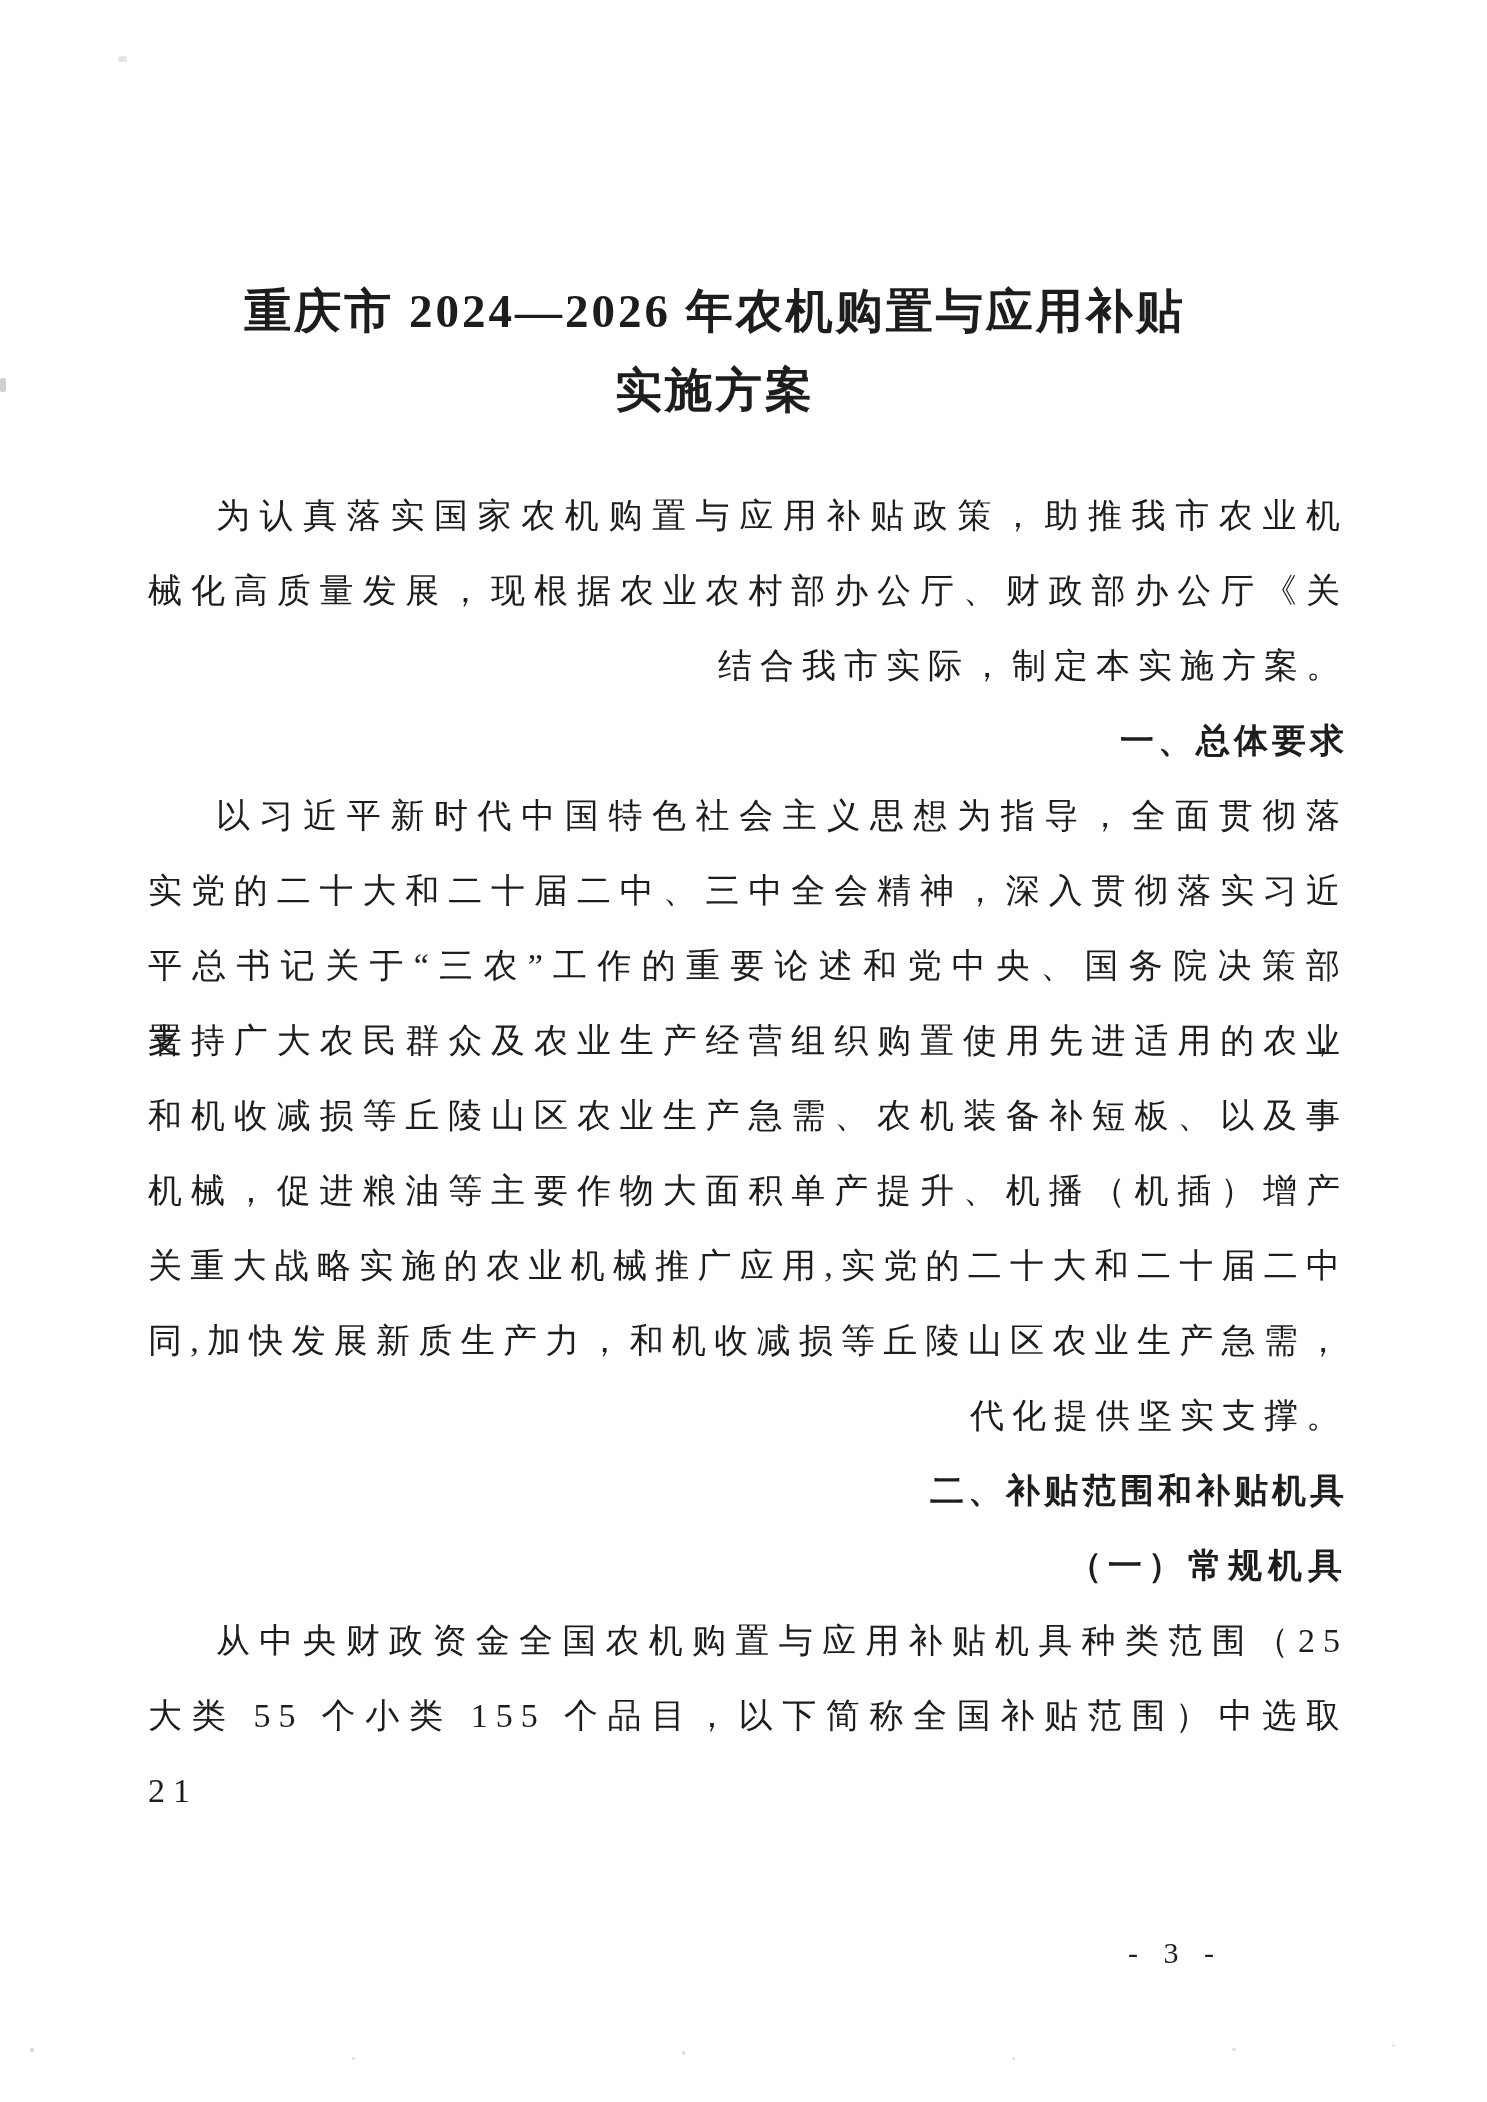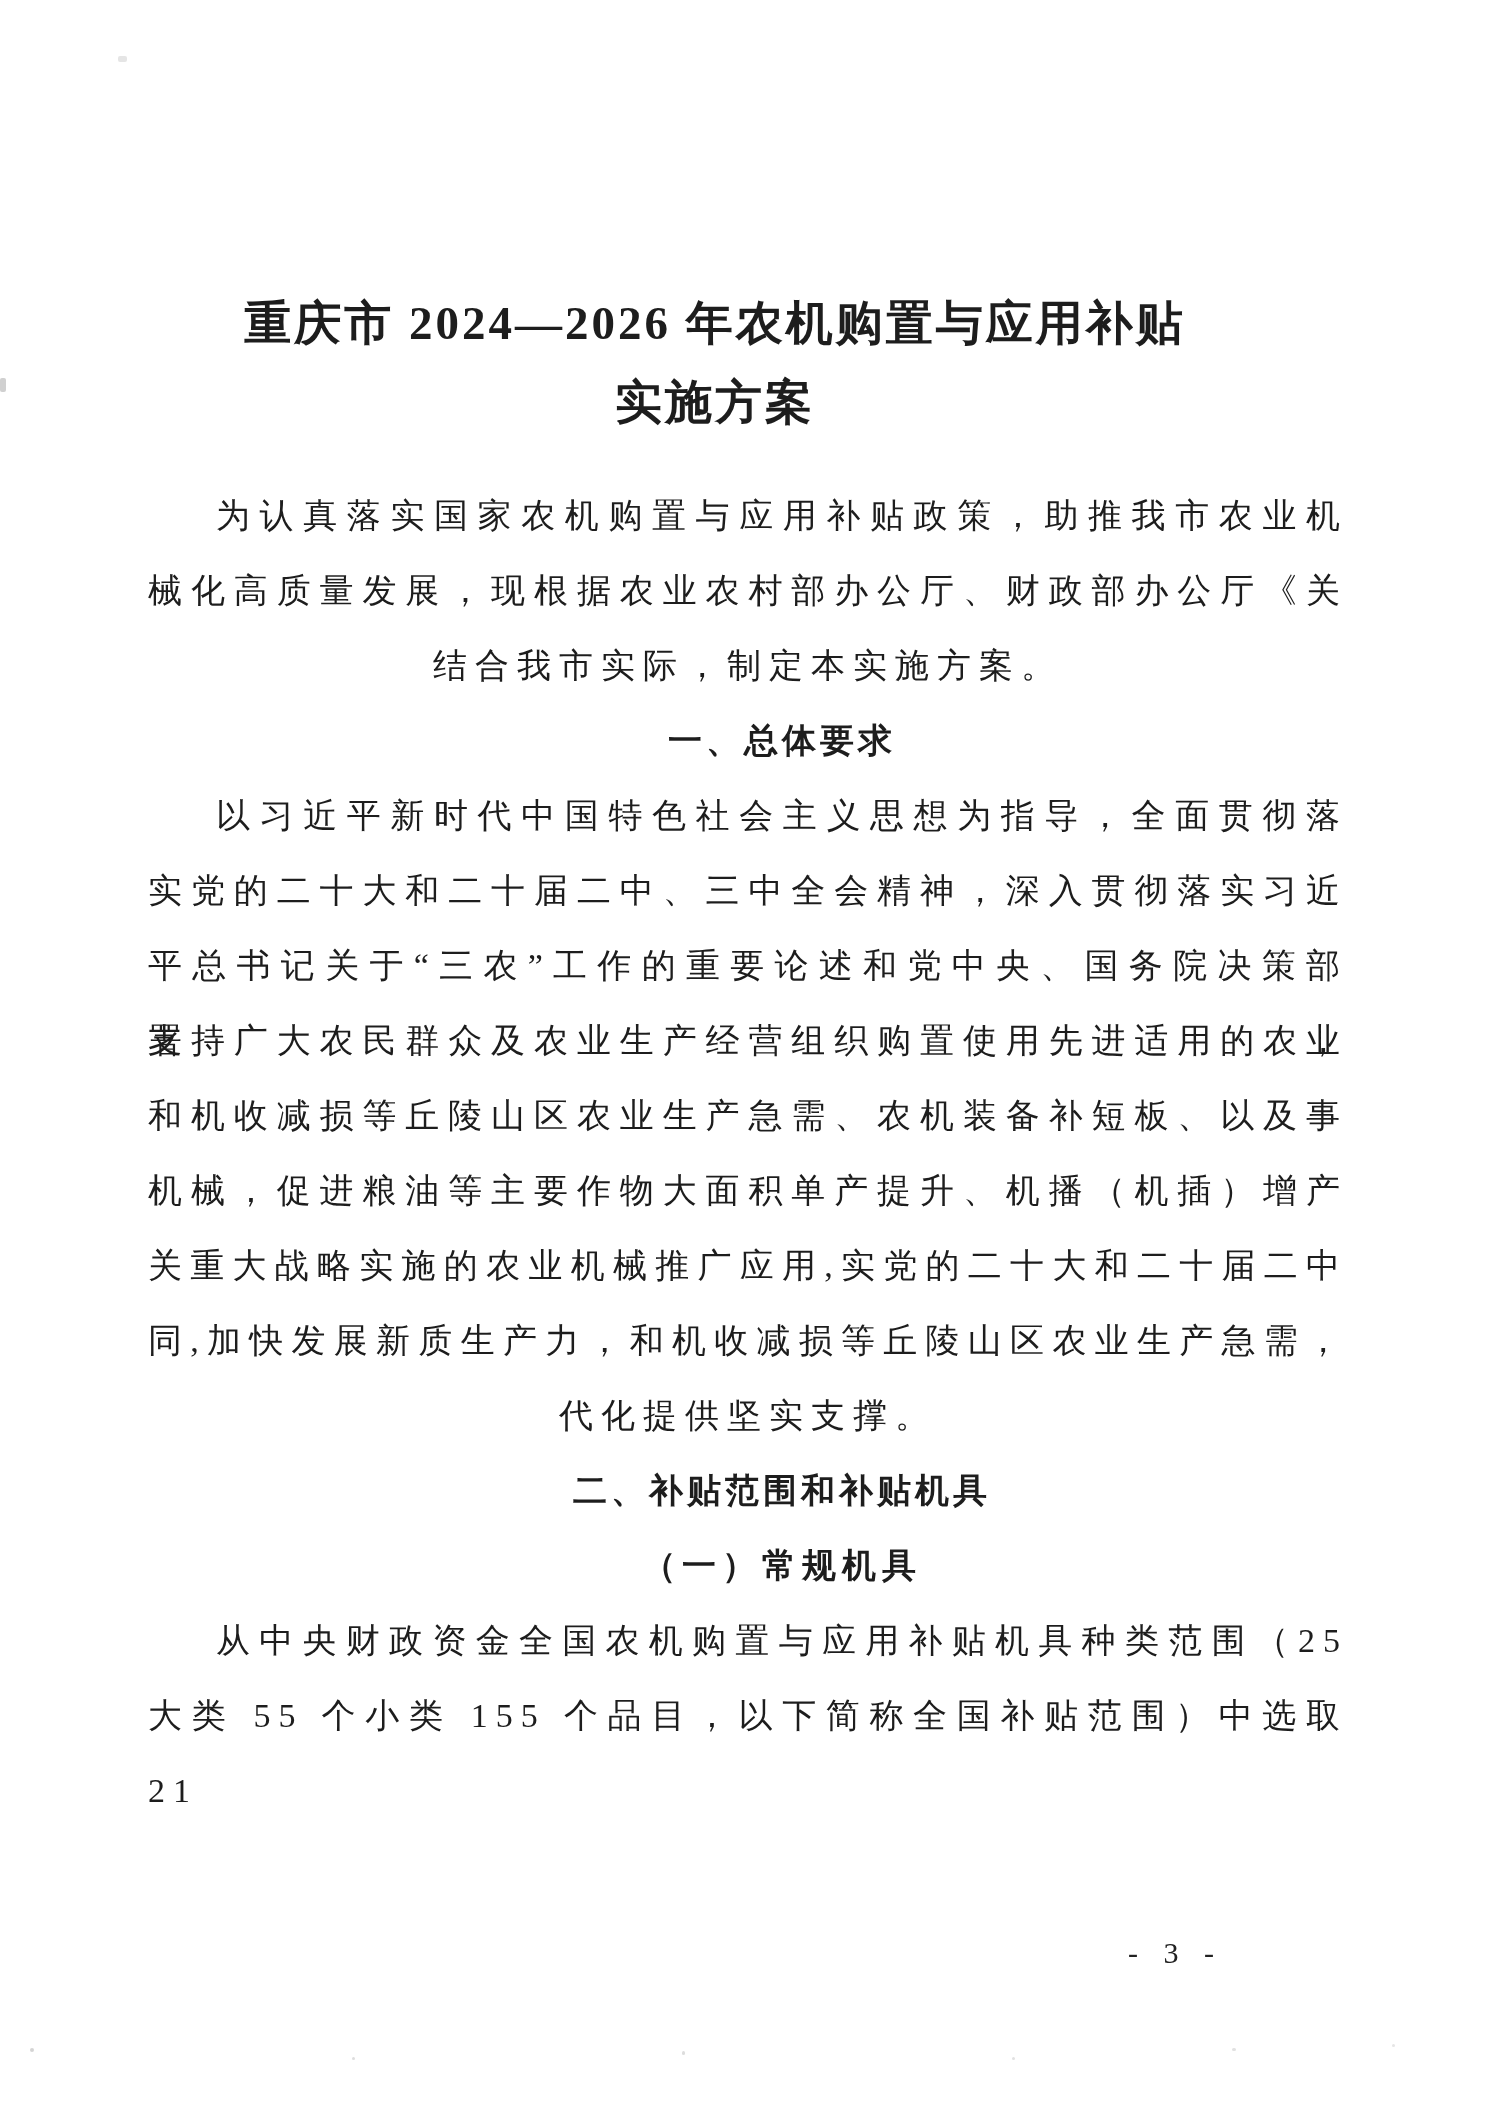--- a/index.html
+++ b/index.html
@@ -12,41 +12,41 @@
     width: 1487px;
     height: 2102px;
     background: #ffffff;
     font-family: "Liberation Serif", "DejaVu Serif", serif;
     color: #1d1d1d;
     overflow: hidden;
     margin: 0 auto;
   }
   .title-block {
     position: absolute;
-    top: 284px;
+    top: 272px;
     left: 95px;
     width: 1240px;
     text-align: center;
     font-weight: 700;
     font-size: 47px;
     line-height: 79px;
     letter-spacing: 3px;
   }
   .content-block {
     position: absolute;
     top: 478px;
     left: 148px;
     width: 1200px;
     font-size: 34px;
     line-height: 75px;
     letter-spacing: 8px;
   }
   .line {
     height: 75px;
-    text-align: center;
+    text-align: right;
   }
   .just {
     text-align: justify;
     text-align-last: justify;
   }
   .indent {
     text-indent: 68px;
   }
   .heading {
     font-family: Liberation Sans, sans-serif;

